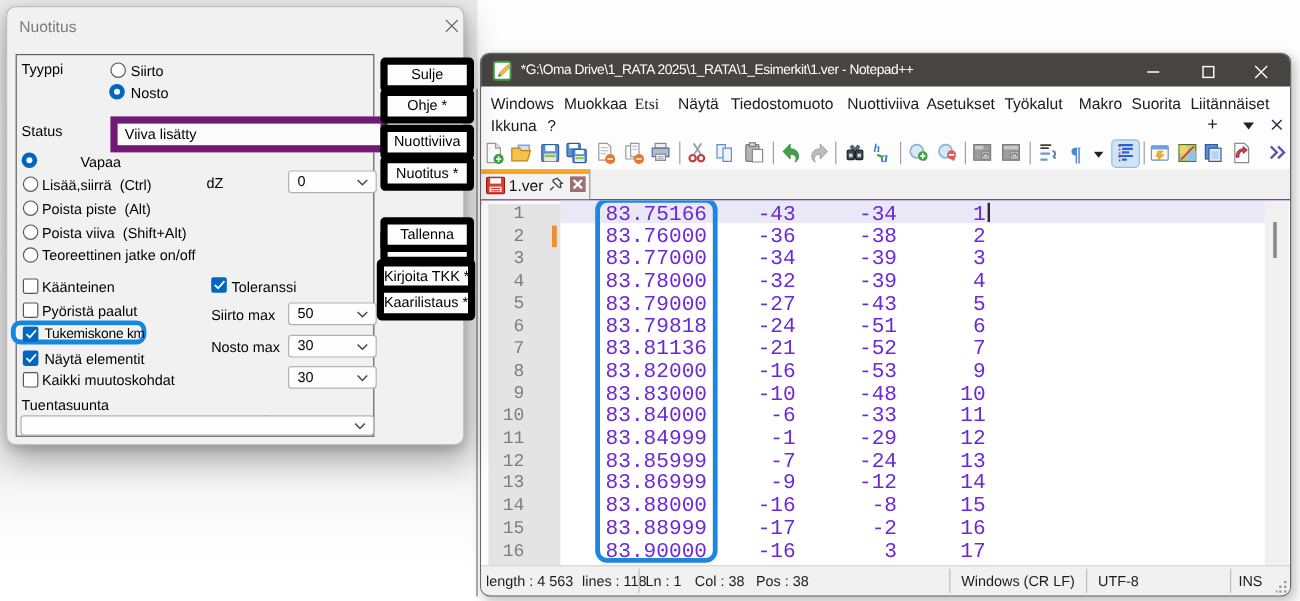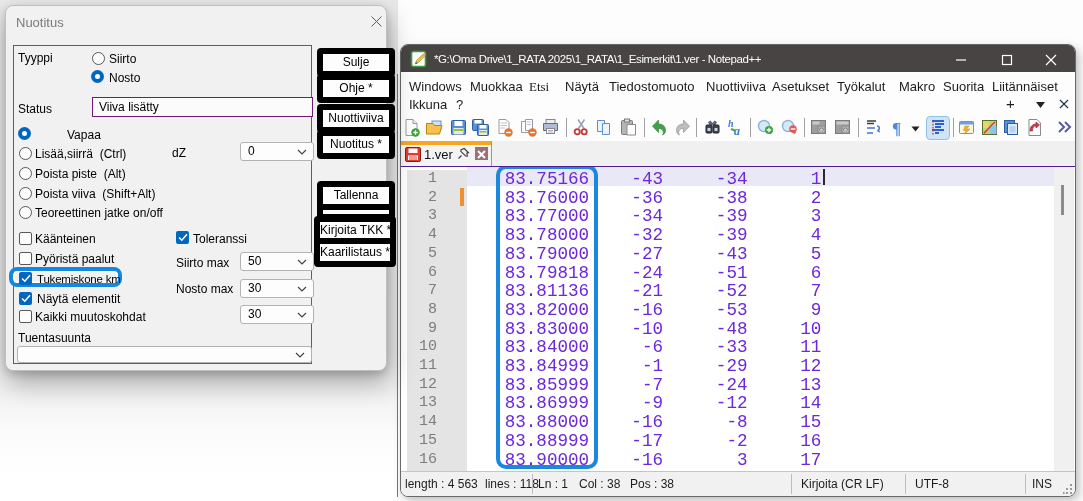--- a/index.html
+++ b/index.html
@@ -9,21 +9,21 @@
 #leftbg{left:0;top:0;width:398px;height:501px;
  background:linear-gradient(180deg,#e9e9e9 0%,#eaeaea 70%,#f1f1f1 78%,#fbfbfb 86%,#fff 95%);}
 #topbg{left:398px;top:0;width:685px;height:44px;background:#fdfdfd;}
 #rightbg{left:1076px;top:44px;width:7px;height:457px;background:#fdfdfd;}
 
 #dlg{left:5px;top:5px;width:380px;height:364px;background:#f2f1f1;border:1px solid #bfbfbf;
  border-radius:8px;box-shadow:2px 12px 26px rgba(0,0,0,.30),0 3px 8px rgba(0,0,0,.16);font-size:12px;color:#000;}
 #dlg .ttl{left:10px;top:9px;font-size:13px;color:#7b7b7b;}
 #grp{left:7px;top:39px;width:297px;height:317px;border:1px solid #5f5f5f;}
 .lbl{white-space:nowrap;}
-.fld{left:86px;top:91px;width:213px;height:18px;background:#fbfbfb;border:1px solid #701a75;
+.fld{left:86px;top:91px;width:213px;height:18px;background:#fbfbfb;border:6px solid #701a75;
  line-height:18px;padding-left:6px;}
 .rad{width:11px;height:11px;border:1px solid #585858;border-radius:50%;background:#fdfdfd;}
 .radon{width:13px;height:13px;border-radius:50%;background:#0067c0;}
 .radon:after{content:"";position:absolute;left:4px;top:4px;width:5px;height:5px;background:#fff;border-radius:50%;}
 .chk{width:11px;height:11px;border:1px solid #585858;border-radius:2px;background:#fdfdfd;}
 .chkon{width:13px;height:13px;border-radius:2px;background:#0067c0;}
 .chkon svg{position:absolute;left:1.5px;top:2px;}
 .cmb{background:#fdfdfd;border:1px solid #b2b2b2;border-radius:3px;line-height:17px;padding-left:7px;}
 .cmb svg{position:absolute;right:6px;top:6px;}
 .btn{left:311px;width:66px;height:17px;white-space:nowrap;background:#fdfdfd;border:6px solid #000000;border-radius:4px;
@@ -323,21 +323,21 @@
       </div>
   </div>
   <div id="status" class="abs">
     <span style="left:4px;">length : 4 563</span>
     <span style="left:84px;">lines : 118</span>
     <div class="ssep" style="left:131px;"></div>
     <span style="left:137px;">Ln : 1</span>
     <span style="left:178px;">Col : 38</span>
     <span style="left:229px;">Pos : 38</span>
     <div class="ssep" style="left:390px;"></div>
-    <span style="left:400px;">Kirjoita (CR LF)</span>
+    <span style="left:400px;">Windows (CR LF)</span>
     <div class="ssep" style="left:504px;"></div>
     <span style="left:514px;">UTF-8</span>
     <div class="ssep" style="left:624px;"></div>
     <span style="left:631px;">INS</span>
     <svg class="abs" style="left:662px;top:12px;" width="10" height="10" viewBox="0 0 10 10">
         <g fill="#9a9a9a">
           <rect x="7" y="0" width="2" height="2"></rect>
           <rect x="7" y="4" width="2" height="2"></rect>
           <rect x="7" y="8" width="2" height="2"></rect>
           <rect x="3" y="4" width="2" height="2"></rect>

